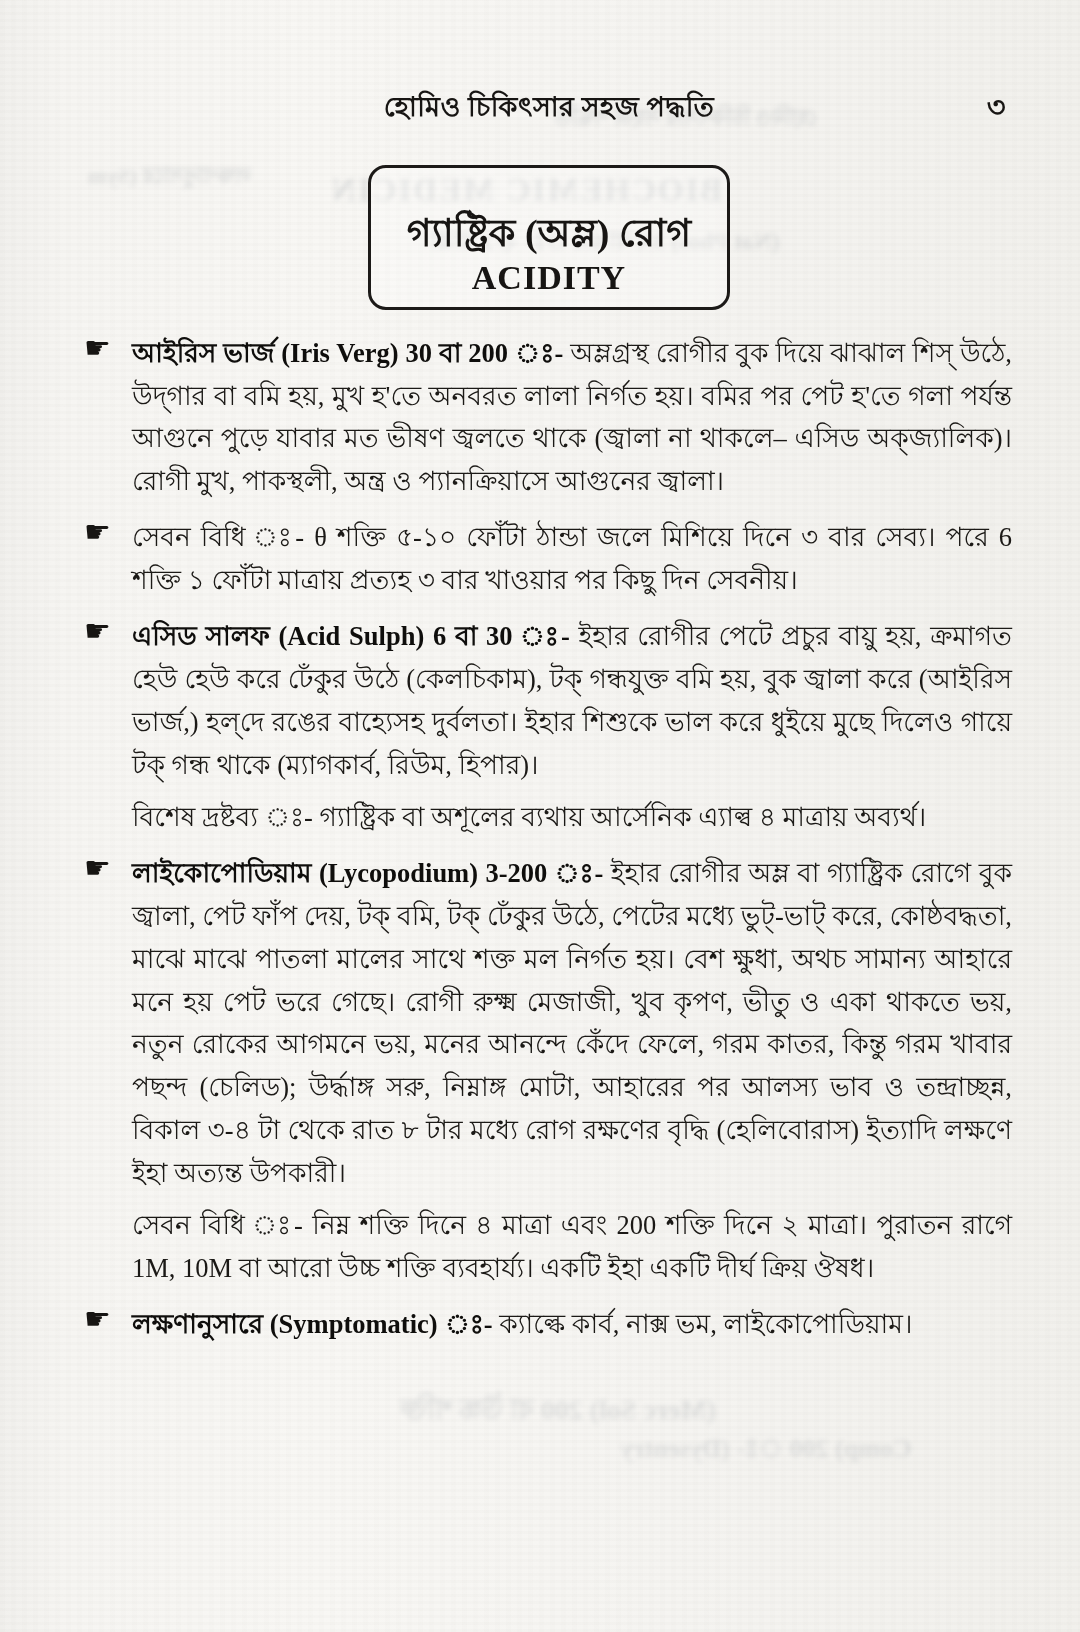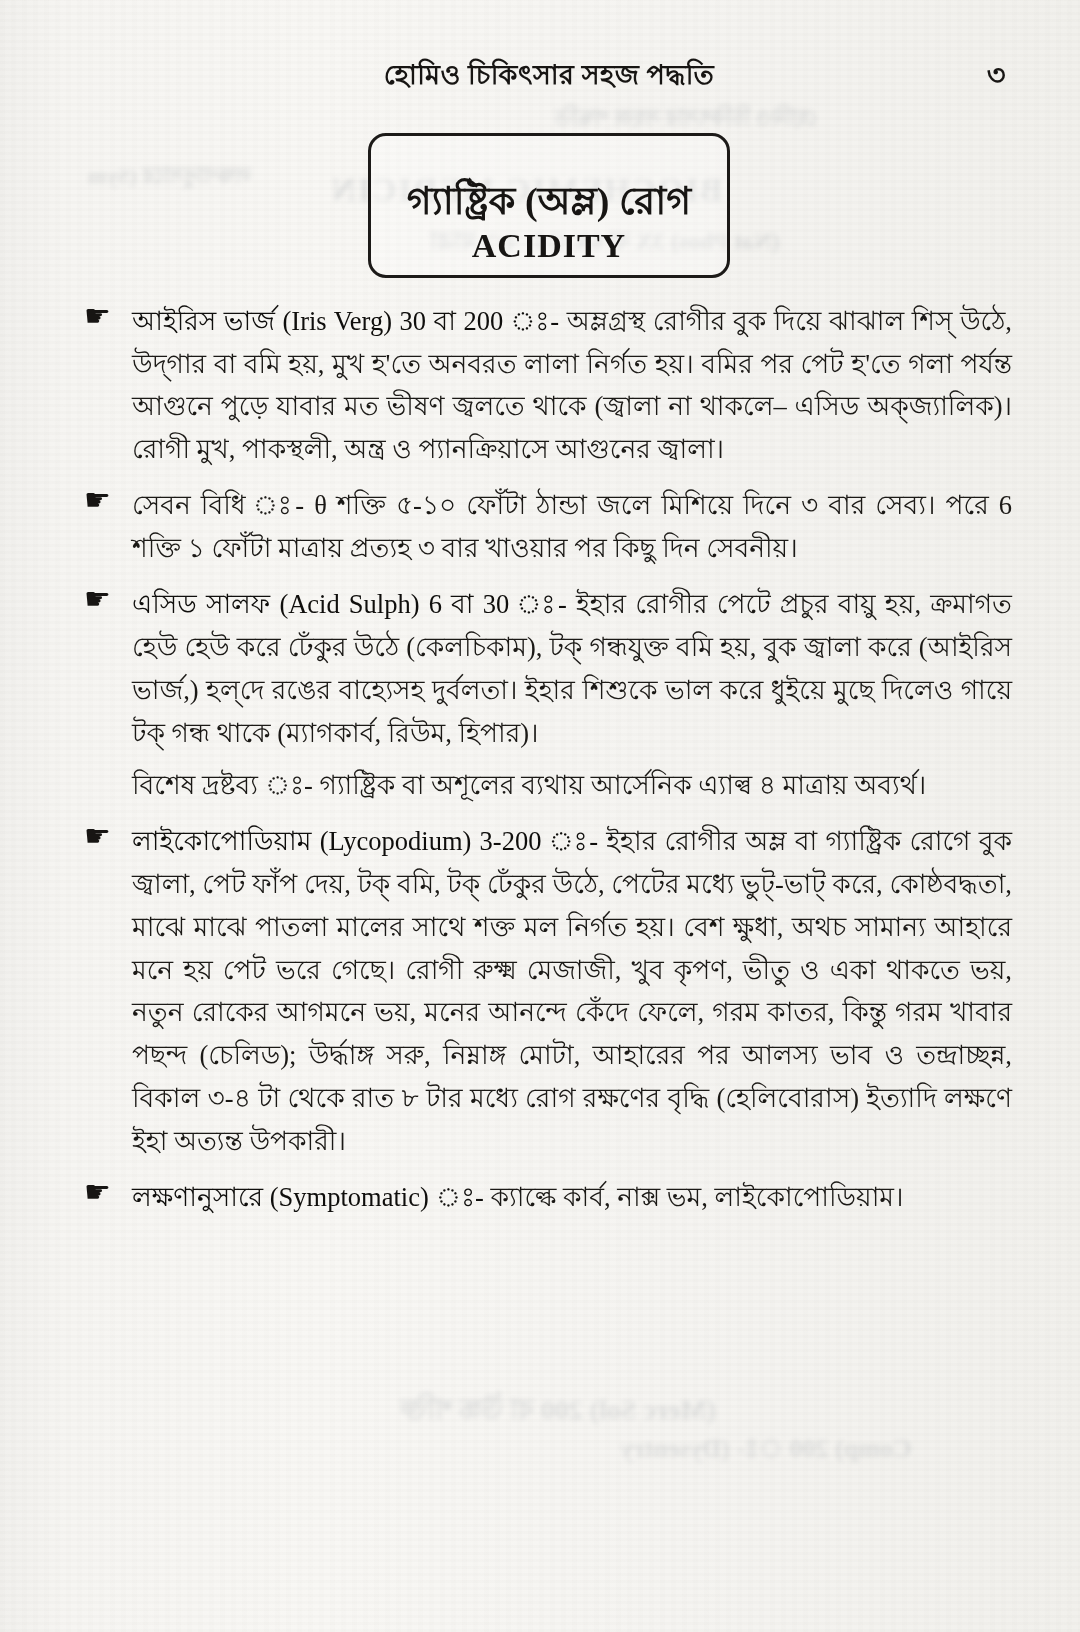--- a/index.html
+++ b/index.html
@@ -25,21 +25,21 @@
     transform:scaleX(-1);
     filter:blur(2.6px);
     opacity:0.13;
     color:#43505c;
     font-weight:bold;
     white-space:nowrap;
     pointer-events:none;
   }
   .content{
     position:relative;
-    padding:54px 68px 0 86px;
+    padding:86px 68px 0 86px;
   }
   .header-row{
     position:relative;
     text-align:center;
     font-size:27px;
     font-weight:bold;
     letter-spacing:0.5px;
   }
   .page-number{
     position:absolute;
@@ -85,21 +85,21 @@
     margin:0;
     font-size:26.5px;
     line-height:1.62;
     text-align:justify;
     color:#1b1916;
   }
   .entry p.dosage, .entry p.note{
     margin-top:9px;
   }
   .entry b.h{
-    font-weight:normal;
+    font-weight:bold;
     color:#0f0e0c;
   }
 </style>
 </head>
 <body>
 
 <div class="page">
 
   <div class="ghost" style="left:555px;top:100px;font-size:22px;">হোমিও চিকিৎসার সহজ পদ্ধতি</div>
   <div class="ghost" style="left:330px;top:172px;font-size:33px;letter-spacing:2px;">BIOCHEMIC MEDICIN</div>
@@ -136,20 +136,21 @@
 
       <div class="entry">
         <span class="pointer">☛</span>
         <p><b class="h">এসিড সালফ (Acid Sulph) 6 বা 30 ঃ-</b><span> ইহার রোগীর পেটে প্রচুর বায়ু হয়, ক্রমাগত হেউ হেউ করে ঢেঁকুর উঠে (কেলচিকাম), টক্ গন্ধযুক্ত বমি হয়, বুক জ্বালা করে (আইরিস ভার্জ,) হল্‌দে রঙের বাহ্যেসহ দুর্বলতা। ইহার শিশুকে ভাল করে ধুইয়ে মুছে দিলেও গায়ে টক্ গন্ধ থাকে (ম্যাগকার্ব, রিউম, হিপার)।</span></p>
         <p class="note">বিশেষ দ্রষ্টব্য ঃ- গ্যাষ্ট্রিক বা অশূলের ব্যথায় আর্সেনিক এ্যাল্ব ৪ মাত্রায় অব্যর্থ।</p>
       </div>
 
       <div class="entry">
         <span class="pointer">☛</span>
         <p><b class="h">লাইকোপোডিয়াম (Lycopodium) 3-200 ঃ-</b><span> ইহার রোগীর অম্ল বা গ্যাষ্ট্রিক রোগে বুক জ্বালা, পেট ফাঁপ দেয়, টক্ বমি, টক্ ঢেঁকুর উঠে, পেটের মধ্যে ভুট্‌-ভাট্ করে, কোষ্ঠবদ্ধতা, মাঝে মাঝে পাতলা মালের সাথে শক্ত মল নির্গত হয়। বেশ ক্ষুধা, অথচ সামান্য আহারে মনে হয় পেট ভরে গেছে। রোগী রুক্ষ্ম মেজাজী, খুব কৃপণ, ভীতু ও একা থাকতে ভয়, নতুন রোকের আগমনে ভয়, মনের আনন্দে কেঁদে ফেলে, গরম কাতর, কিন্তু গরম খাবার পছন্দ (চেলিড); উর্দ্ধাঙ্গ সরু, নিম্নাঙ্গ মোটা, আহারের পর আলস্য ভাব ও তন্দ্রাচ্ছন্ন, বিকাল ৩-৪ টা থেকে রাত ৮ টার মধ্যে রোগ রক্ষণের বৃদ্ধি (হেলিবোরাস) ইত্যাদি লক্ষণে ইহা অত্যন্ত উপকারী।</span></p>
+        <p class="dosage">সেবন বিধি ঃ- নিম্ন শক্তি দিনে ৪ মাত্রা এবং 200 শক্তি দিনে ২ মাত্রা। পুরাতন রাগে 1M, 10M বা আরো উচ্চ শক্তি ব্যবহার্য্য। একটি ইহা একটি দীর্ঘ ক্রিয় ঔষধ।</p>
       </div>
 
       <div class="entry">
         <span class="pointer">☛</span>
         <p><b class="h">লক্ষণানুসারে (Symptomatic) ঃ-</b><span> ক্যাল্কে কার্ব, নাক্স ভম, লাইকোপোডিয়াম।</span></p>
       </div>
 
     </div>
   </div>
 </div>

